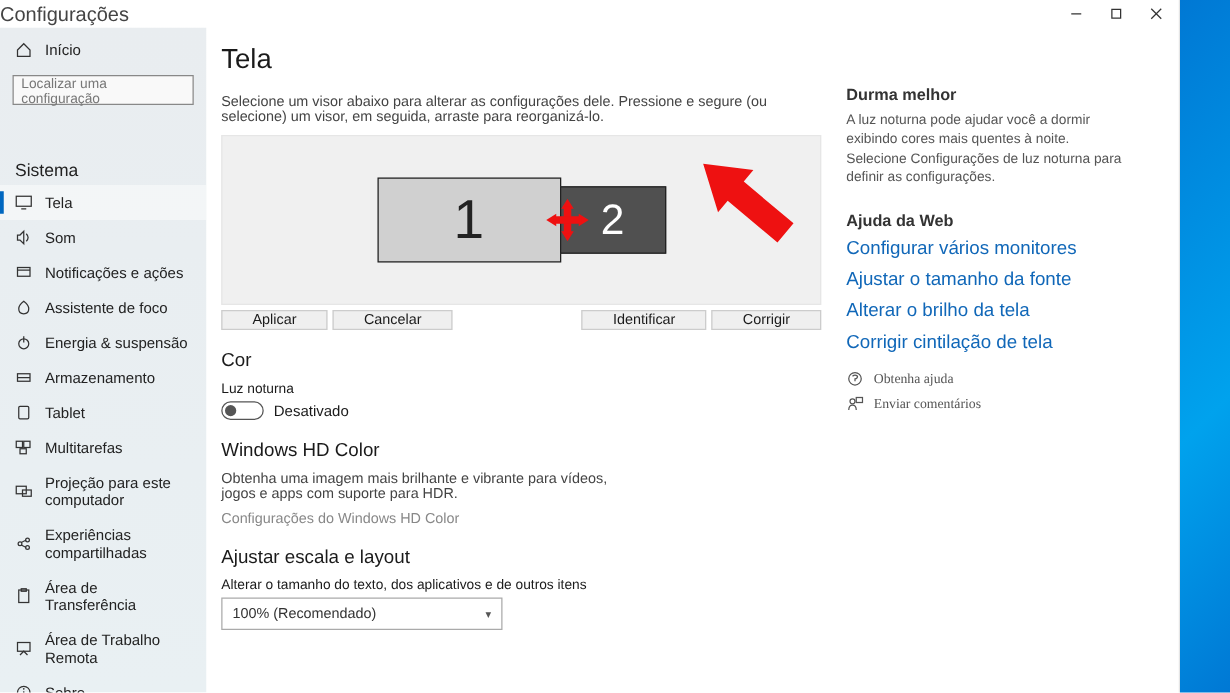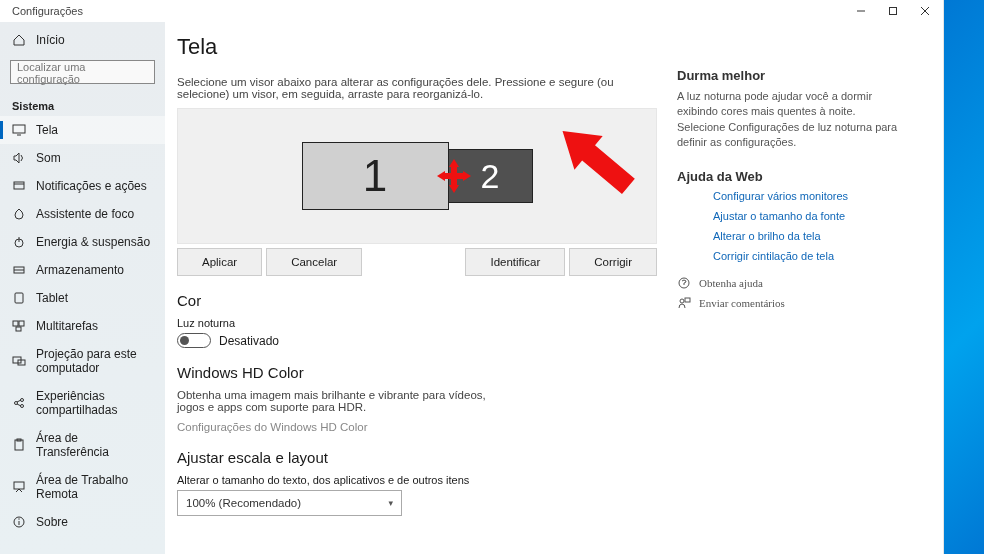--- a/index.html
+++ b/index.html
@@ -1,63 +1,63 @@
 <!DOCTYPE html>
 <html><head>
 <meta charset="utf-8">
 <style>
   * { box-sizing: border-box; margin: 0; padding: 0; }
   body { font-family: "Segoe UI", Tahoma, sans-serif; font-size: 12px; color: #1a1a1a; background: #fff; width: 984px; height: 554px; overflow: hidden; position: relative; }
   .desktop { position: absolute; right: 0; top: 0; width: 40px; height: 100%; background: linear-gradient(135deg, #0078d4 0%, #00a2ed 60%, #0078d4 100%); }
   .window { position: absolute; left: 0; top: 0; width: 944px; height: 554px; background: #fff; display: flex; flex-direction: column; border-right: 1px solid #e5e5e5; }
-  .titlebar { height: 22px; display: flex; align-items: center; justify-content: space-between; padding: 0 2px 0 12px; font-size: 11px; color: #444; }
+  .titlebar { height: 22px; display: flex; align-items: flex-end; justify-content: space-between; padding: 0 2px 0 0; font-size: 16px; color: #444; }
   .titlebar .ti-right { display: flex; gap: 0; }
   .ti-btn { width: 32px; height: 22px; display: flex; align-items: center; justify-content: center; font-family: inherit; font-size: 10px; cursor: default; }
   .main { flex: 1; display: flex; overflow: hidden; }
 
   .sidebar { width: 165px; background: linear-gradient(180deg, #e9edf0 0%, #e9f0f3 100%); display: flex; flex-direction: column; padding-top: 4px; }
   .side-item { display: flex; align-items: center; gap: 10px; padding: 7px 12px; font-size: 12px; color: #222; cursor: default; }
   .side-item .ico { width: 14px; height: 14px; display: flex; align-items: center; justify-content: center; }
   .side-item.active { background: rgba(255,255,255,0.45); }
   .side-item.active::before { content: ""; position: absolute; left: 0; width: 3px; height: 18px; background: #0067c0; }
   .side-item { position: relative; }
   .searchbox { margin: 6px 10px 10px 10px; display: flex; align-items: center; justify-content: space-between; border: 1px solid #888; background: #f9f9f9; height: 24px; padding: 0 6px; font-size: 11px; color: #777; flex-direction: column; }
-  .section-label { padding: 6px 12px 4px 12px; font-size: 11px; font-weight: 700; color: #222; }
+  .section-label { padding: 6px 12px 4px 12px; font-size: 14px; font-weight: 400; color: #222; margin-top: 28px; }
 
   .content { flex: 1; overflow-y: auto; padding: 6px 0 20px 12px; display: flex; gap: 20px; }
   .left-col { width: 480px; }
   .right-col { width: 230px; padding-top: 40px; padding-right: 8px; font-size: 11px; color: #333; }
 
   h1 { font-size: 22px; font-weight: 400; margin-bottom: 16px; padding-top: 6px; }
   h2 { font-size: 15px; font-weight: 400; margin: 16px 0 8px 0; }
   .sub { font-size: 11.5px; color: #444; margin-bottom: 8px; }
 
   .arrange-area { background: #f0f0f0; border: 1px solid #e6e6e6; height: 136px; position: relative; display: flex; align-items: center; justify-content: center; margin-bottom: 4px; }
   .monitor1 { width: 147px; height: 68px; background: #d0d0d0; border: 1px solid #222; display: flex; align-items: center; justify-content: center; font-size: 44px; font-weight: 300; color: #222; }
   .monitor2 { width: 85px; height: 54px; background: #505050; border: 1px solid #222; display: flex; align-items: center; justify-content: center; font-size: 34px; font-weight: 300; color: #fff; margin-left: -1px; position: relative; }
 
   .move-icon { position: absolute; left: -14px; top: 50%; transform: translateY(-50%); width: 38px; height: 38px; display: flex; align-items: center; justify-content: center; }
   .arrow-anno { position: absolute; width: 70px; height: 70px; top: -30px; right: -84px; }
 
   .btnrow { display: flex; gap: 4px; margin-bottom: 10px; }
   .btnrow .spacer { flex: 1; }
-  .btn { height: 28px; padding: 0 24px; background: #efefef; border: 1px solid #ccc; font-size: 11.5px; display: flex; align-items: center; cursor: default; min-width: 60px; justify-content: center; }
+  .btn { height: 16px; padding: 0 24px; background: #efefef; border: 1px solid #ccc; font-size: 11.5px; display: flex; align-items: center; cursor: default; min-width: 60px; justify-content: center; }
 
   .label-sm { font-size: 11px; margin-bottom: 4px; }
   .toggle { display: flex; align-items: center; gap: 8px; margin-bottom: 6px; }
   .toggle-track { width: 34px; height: 15px; border: 1px solid #555; border-radius: 8px; position: relative; }
   .toggle-knob { width: 9px; height: 9px; border-radius: 50%; background: #555; position: absolute; left: 2px; top: 2px; }
   .linkish { font-size: 11.5px; color: #888; margin-bottom: 8px; }
 
   .select { width: 225px; height: 26px; border: 1px solid #aaa; display: flex; align-items: center; justify-content: space-between; padding: 0 8px; font-size: 11.5px; color: #333; margin-bottom: 6px; }
   .chev { font-size: 9px; color: #555; }
 
   .right-col h3 { font-size: 13px; font-weight: 600; margin-bottom: 6px; }
   .right-col p { font-size: 11px; color: #555; line-height: 1.4; margin-bottom: 18px; }
-  .right-col .link { font-size: 11px; color: #1067b8; margin-bottom: 8px; cursor: default; margin-left: 36px; }
+  .right-col .link { font-size: 15px; color: #1067b8; margin-bottom: 8px; cursor: default; }
   .right-col .helpline { display: flex; align-items: center; gap: 8px; font-size: 11px; color: #555; margin-top: 14px; font-family: Liberation Serif, serif; }
   .right-col .helpline .ico { width: 14px; height: 14px; display: flex; align-items: center; justify-content: center; }
 
   svg { display: block; }
 </style>
 </head>
 <body>
 
 <div class="desktop"></div>
 

